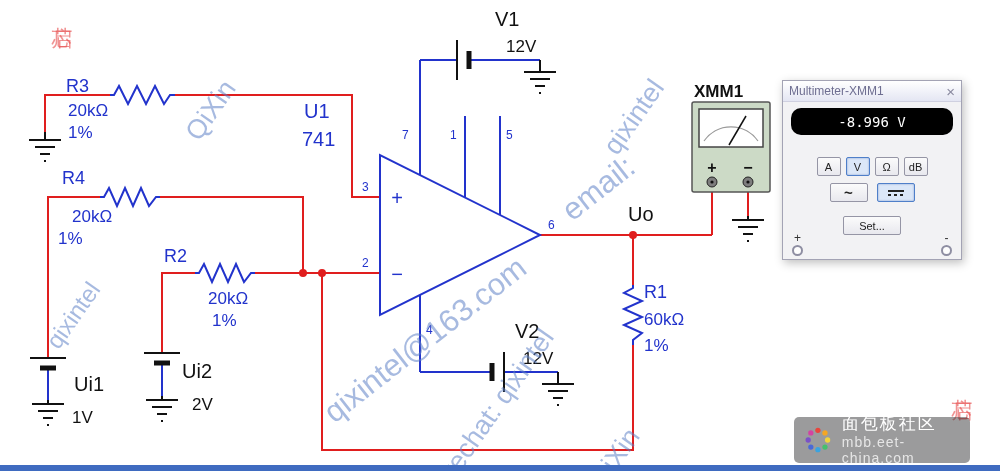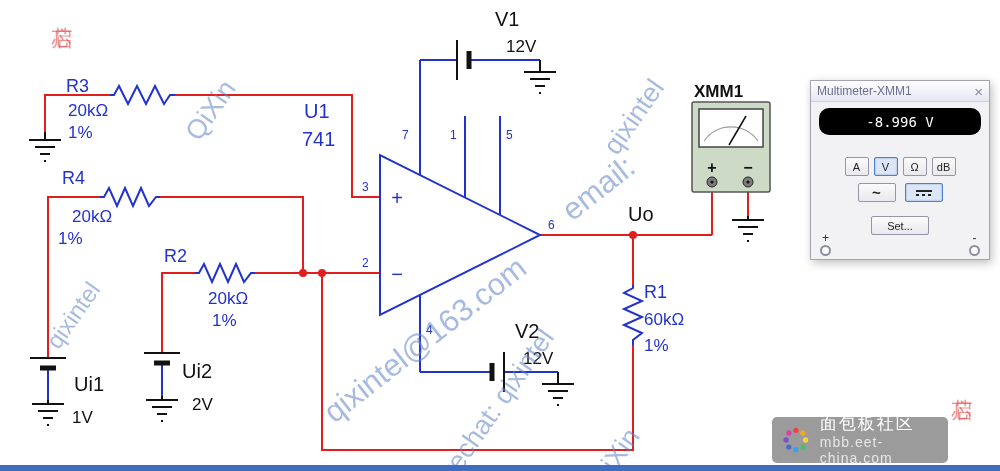--- a/index.html
+++ b/index.html
@@ -11,21 +11,21 @@
   .lbl-black{fill:#111111;}
 
   
   .wm{position:absolute;white-space:nowrap;z-index:20;pointer-events:none;
       transform-origin:0 50%;font-family:"Liberation Sans",sans-serif;}
   .wm.blue{color:rgba(95,130,198,0.55);}
   .wm.red{color:rgba(230,75,75,0.60);}
   .wm.vert{writing-mode:vertical-rl;text-orientation:upright;transform-origin:center;}
 
   
-  .mm-window{position:absolute;left:810px;top:80px;width:178px;height:178px;z-index:30;
+  .mm-window{position:absolute;left:782px;top:80px;width:178px;height:178px;z-index:30;
              background:#f2f2f4;border:1px solid #a3a3b4;box-shadow:2px 3px 9px rgba(0,0,0,0.25);}
   .mm-title{height:20px;display:flex;align-items:center;padding:0 6px;
             background:linear-gradient(#ffffff,#e4e6f3);border-bottom:1px solid #cfd0e0;
             color:#6e6e91;font-size:12px;}
   .mm-close{margin-left:auto;color:#8a8aa0;font-size:15px;line-height:15px;cursor:default;}
   .mm-display{margin:6px 8px 0;height:27px;background:#000;color:#fff;border-radius:10px;
               font-family:"DejaVu Sans Mono",monospace;font-size:14px;
               display:flex;align-items:center;justify-content:center;}
   .mm-modes{display:flex;justify-content:center;gap:5px;margin-top:22px;}
   .mm-coupling{display:flex;justify-content:center;gap:9px;margin-top:7px;}
@@ -40,21 +40,21 @@
   .sine{font-size:15px;font-weight:bold;line-height:10px;}
   .dc-icon{display:flex;flex-direction:column;gap:2px;align-items:center;}
   .dc-line{width:16px;height:2px;background:#222;}
   .dc-dash{width:16px;height:2px;
            background:repeating-linear-gradient(90deg,#222 0 3px,transparent 3px 6px);}
   .mm-terms{position:absolute;left:9px;right:9px;bottom:3px;display:flex;justify-content:space-between;}
   .mm-term{display:flex;flex-direction:column;align-items:center;font-size:12px;color:#333;line-height:10px;}
   .jack{width:7px;height:7px;border:2px solid #8e8ea2;border-radius:50%;background:#fdfdfd;margin-top:2px;}
 
   
-  .logo{position:absolute;left:772px;top:417px;width:176px;height:46px;z-index:30;
+  .logo{position:absolute;left:794px;top:417px;width:176px;height:46px;z-index:30;
         background:rgba(55,55,58,0.50);border-radius:5px;display:flex;align-items:center;
         padding:0 8px;box-sizing:border-box;gap:8px;}
   .logo-title{color:#fff;font-size:17px;letter-spacing:2px;line-height:20px;}
   .logo-sub{color:rgba(255,255,255,0.75);font-size:14px;letter-spacing:1px;}
 
   .bottom-bar{position:absolute;left:0;bottom:0;width:1000px;height:6px;background:#3f6bc0;z-index:25;}
 </style>
 </head>
 <body>
 

